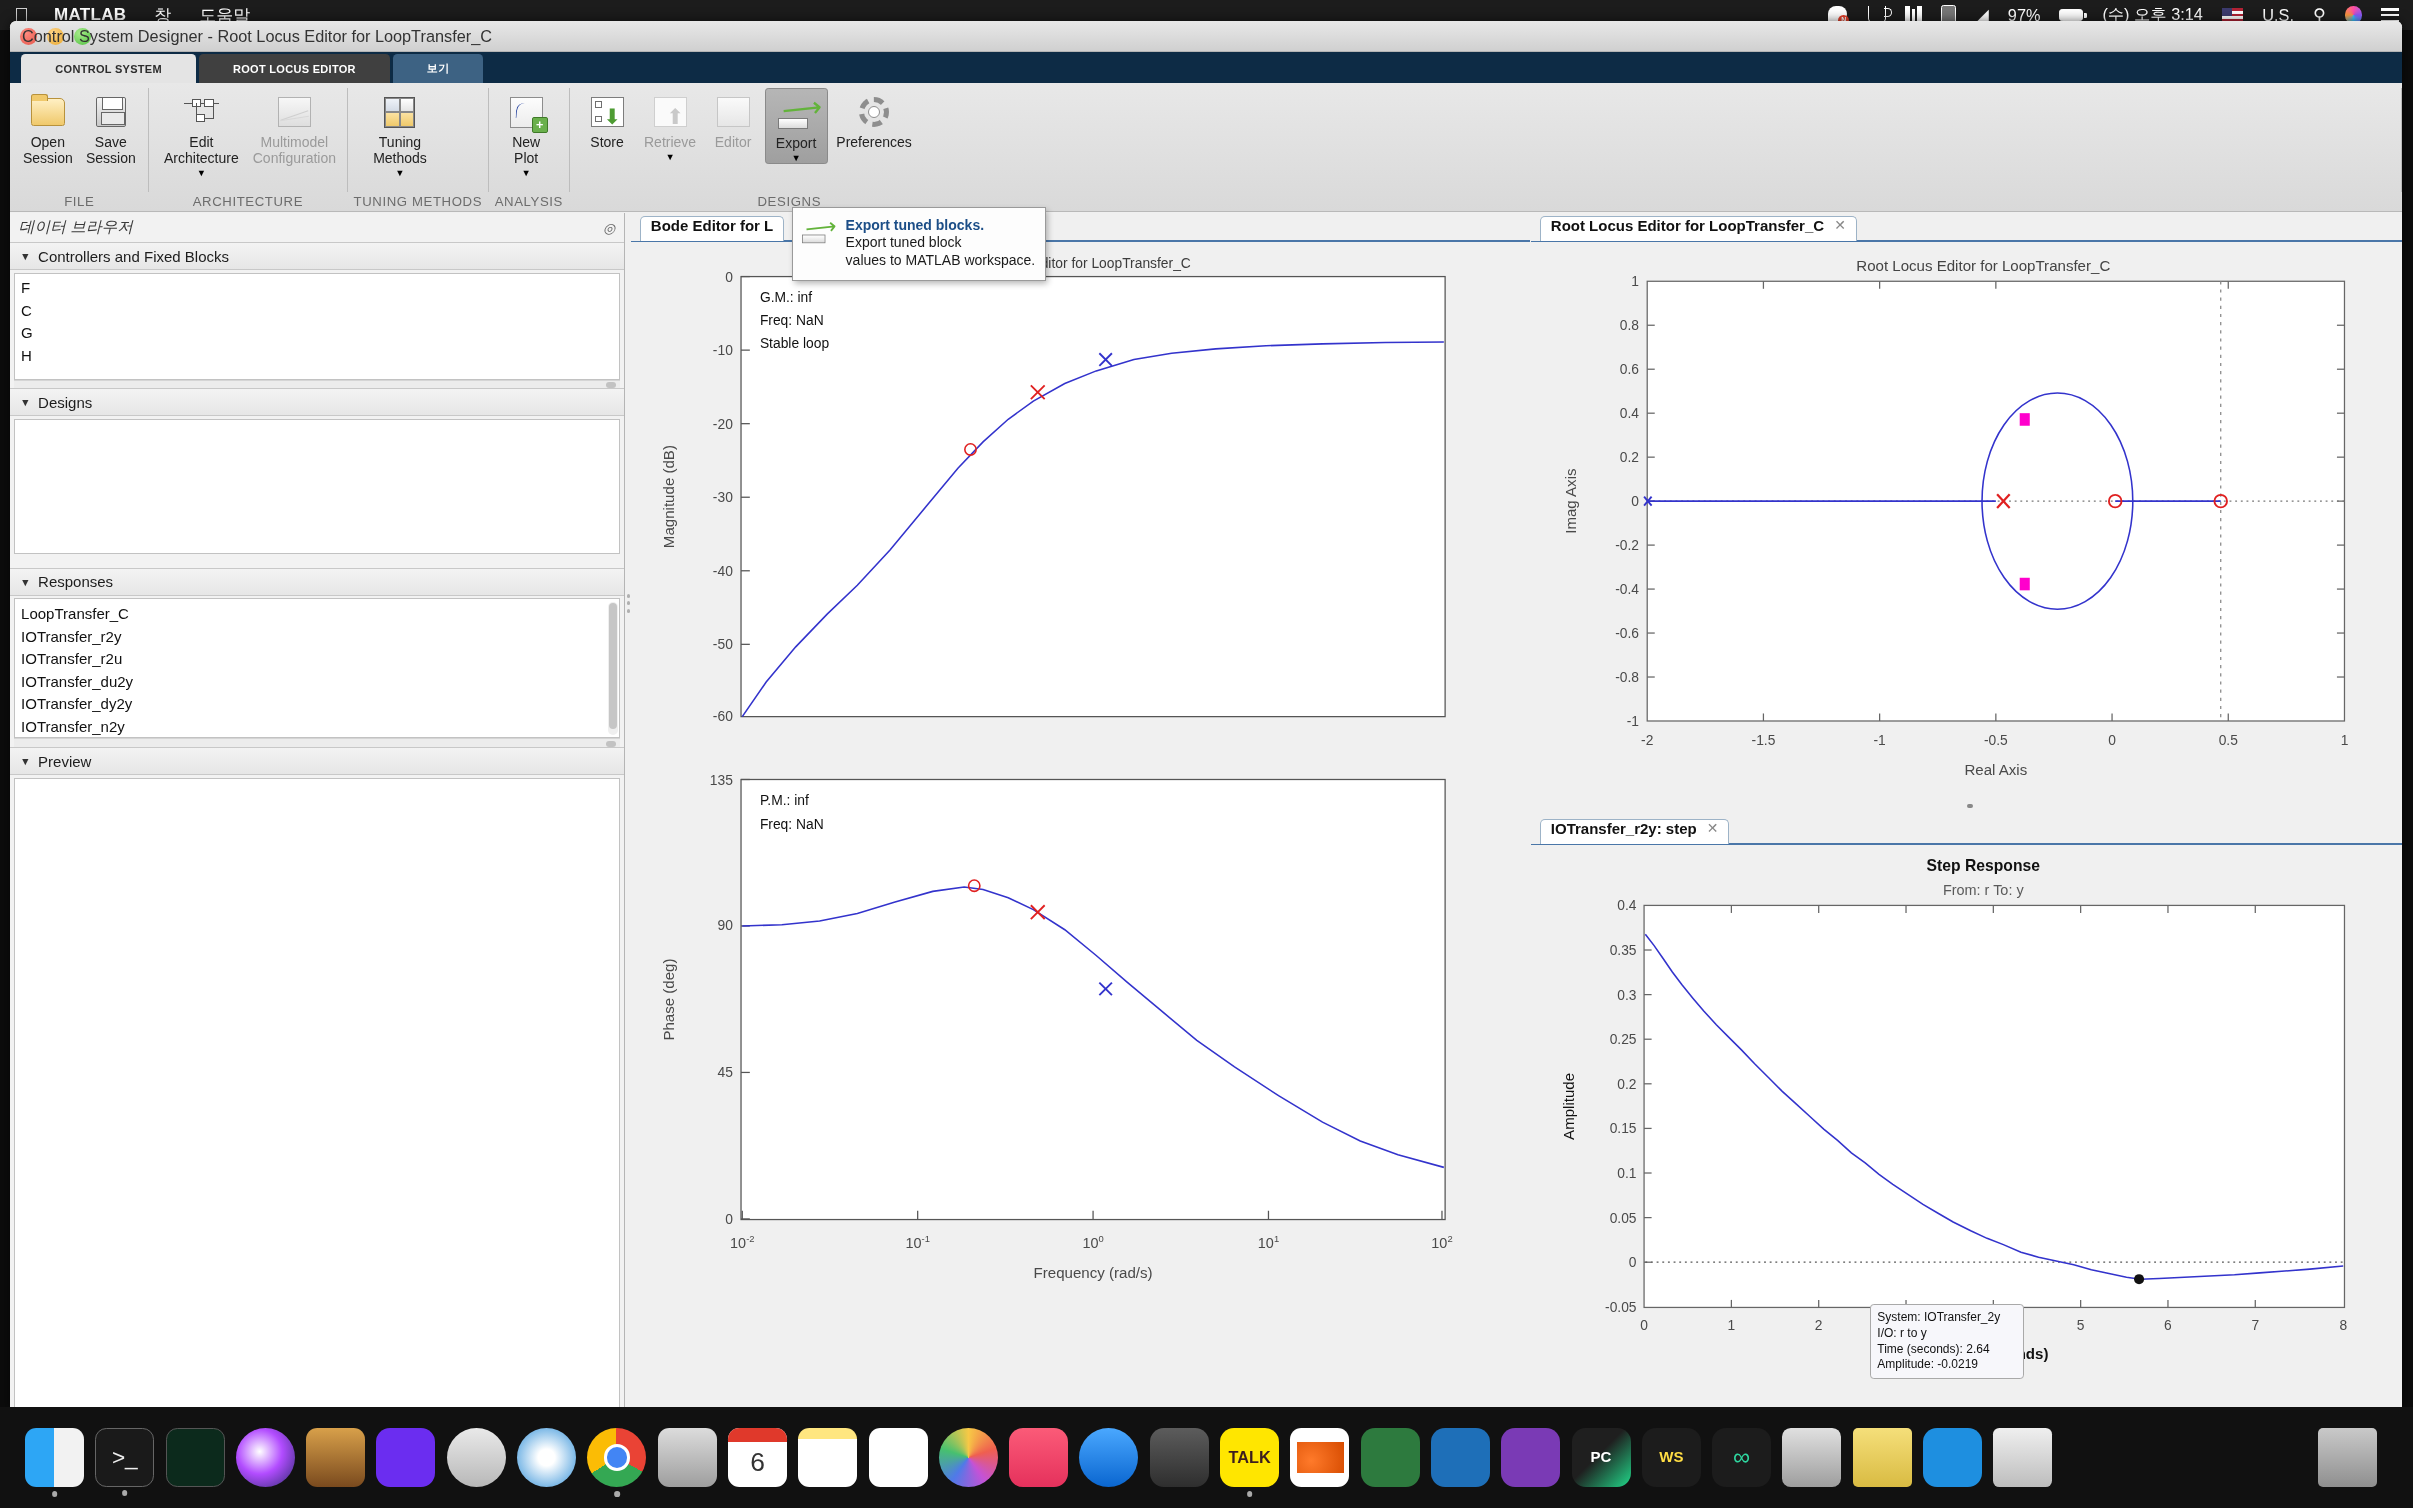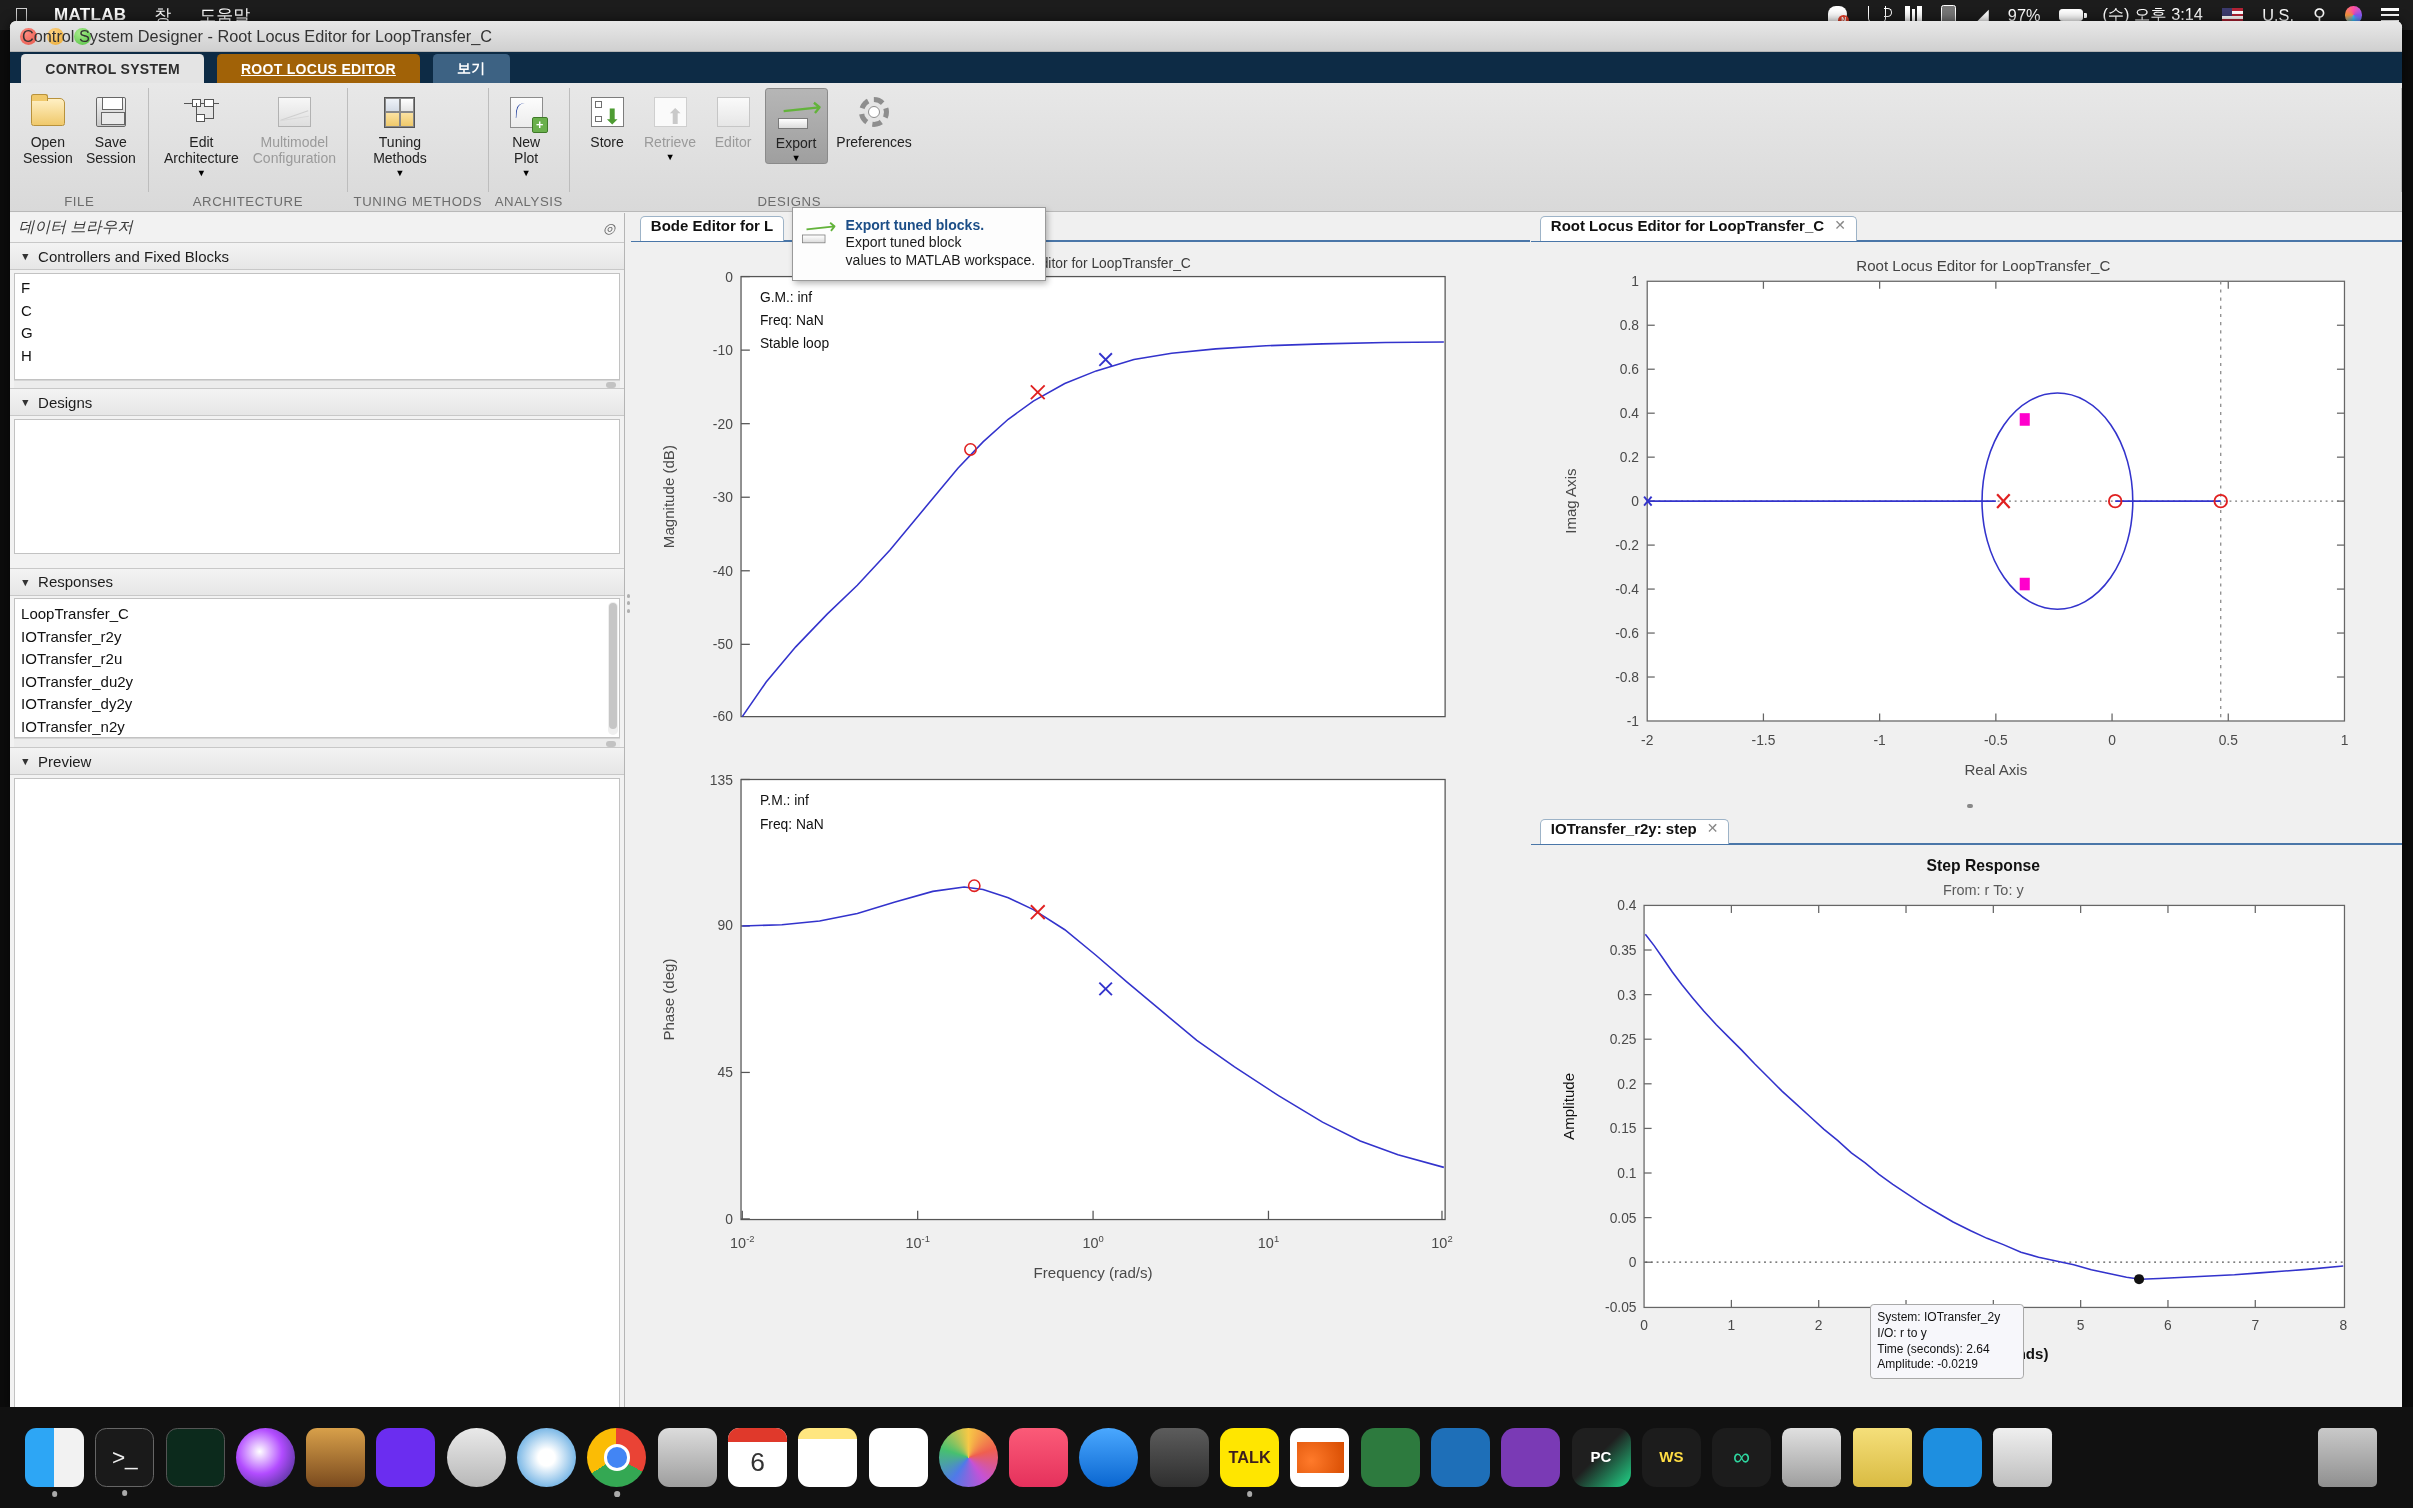--- a/index.html
+++ b/index.html
@@ -58,26 +58,26 @@
     position: absolute; left: 12px; right: 0; text-align: left;
     font-size: 16.3px; color: #333;
   }
 
   
   #tabstrip {
     height: 31px; background: #0d2b45; display: flex; align-items: flex-end;
     padding-left: 11.3px;
   }
   .rtab {
-    height: 29px; padding: 0 24px; display: flex; align-items: center;
-    font-size: 14px; font-weight: bold; letter-spacing: 0.3px;
-    border-radius: 4.4px 4.4px 0 0; margin-right: 13px; color: #fff;
+    height: 29px; padding: 0 34px; display: flex; align-items: center;
+    font-size: 11px; font-weight: bold; letter-spacing: 0.3px;
+    border-radius: 4.4px 4.4px 0 0; margin-right: 3px; color: #fff;
   }
   .rtab.sel { background: #e4e4e4; color: #2d2d2d; }
-  .rtab.alt { background: #a16207; text-decoration: underline; }
+  .rtab.alt { background: #404040; }
   .rtab.plain { background: #3d6283; }
 
   
   #ribbon {
     height: 129px; background: linear-gradient(#e8e8e8, #d9d9d9);
     border-bottom: 0.6px solid #b9b9b9; display: flex; position: relative;
   }
   .rgroup { display: flex; flex-direction: column; height: 100%; position: relative; }
   .rgroup:after {
     content: ''; position: absolute; right: 0; top: 5px; bottom: 19px; width: 0.6px; background: #bdbdbd;

